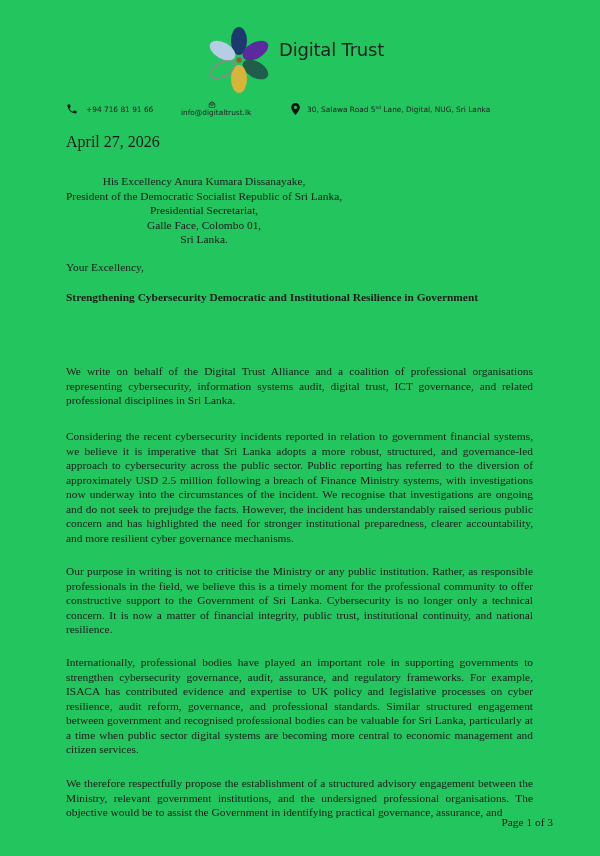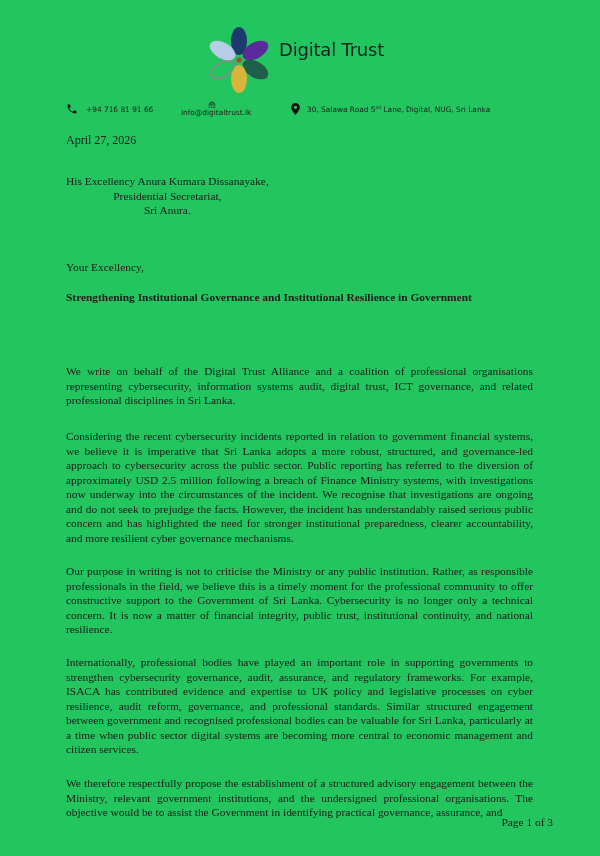--- a/index.html
+++ b/index.html
@@ -12,21 +12,21 @@
 
     .contact-bar { position: absolute; left: 66px; top: 101px; width: 480px; height: 16px; font-family: "DejaVu Sans", sans-serif; font-size: 7.4px; color: #222; }
     .contact-item { position: absolute; top: 0; height: 16px; display: flex; align-items: center; white-space: nowrap; }
     .contact-item svg { display: block; }
     .contact-item .ctext { margin-left: 8px; }
     .ci-phone { left: 0; }
     .ci-email { left: 107px; flex-direction: column; }
     .ci-addr { left: 225px; }
     .ci-addr .ctext { margin-left: 7px; }
     sup.ord { font-size: 4.5px; vertical-align: 3px; }
-    .date { position: absolute; left: 66px; top: 133px; font-family: "Liberation Serif", serif; font-size: 12px; color: #1a1a1a; }
+    .date { position: absolute; left: 66px; top: 133px; font-family: "Liberation Serif", serif; font-size: 16px; color: #1a1a1a; }
     .address { position: absolute; left: 66px; top: 174px; font-family: "Liberation Serif", serif; font-size: 11.4px; line-height: 14.6px; color: #1a1a1a; text-align: center; }
     .address div { white-space: nowrap; }
     .salutation { position: absolute; left: 66px; top: 261px; font-family: "Liberation Serif", serif; font-size: 11.4px; color: #1a1a1a; }
     .subject { position: absolute; left: 66px; top: 291px; font-family: "Liberation Serif", serif; font-size: 11.4px; font-weight: bold; color: #1a1a1a; white-space: nowrap; }
     .para { position: absolute; left: 66px; width: 467px; font-family: "Liberation Serif", serif; font-size: 11.4px; line-height: 14.55px; color: #1a1a1a; text-align: justify; margin-top: 44px; }
     .p1 { top: 320px; }
     .p2 { top: 385px; }
     .p3 { top: 520px; }
     .p4 { top: 611px; }
     .p5 { top: 732px; }
@@ -80,27 +80,29 @@
         <path d="M8 0C3.6 0 0 3.6 0 8c0 6 8 14 8 14s8-8 8-14c0-4.4-3.6-8-8-8zm0 11a3 3 0 1 1 0-6 3 3 0 0 1 0 6z" fill="#111"></path>
       </svg>
       <span class="ctext"><span>30, Salawa Road 5</span><sup class="ord">nd</sup><span> Lane, Digital, NUG, Sri Lanka</span></span>
     </div>
   </div>
 
   <div class="date">April 27, 2026</div>
 
   <div class="address">
     <div>His Excellency Anura Kumara Dissanayake,</div>
+    <div>President of the Democratic Socialist Republic of Sri Lanka,</div>
     <div>Presidential Secretariat,</div>
-    <div>Sri Anura.</div>
+    <div>Galle Face, Colombo 01,</div>
+    <div>Sri Lanka.</div>
   </div>
 
   <div class="salutation">Your Excellency,</div>
 
-  <div class="subject">Strengthening Institutional Governance and Institutional Resilience in Government</div>
+  <div class="subject">Strengthening Cybersecurity Democratic and Institutional Resilience in Government</div>
 
   <p class="para p1">We write on behalf of the Digital Trust Alliance and a coalition of professional organisations representing cybersecurity, information systems audit, digital trust, ICT governance, and related professional disciplines in Sri Lanka.</p>
   <p class="para p2">Considering the recent cybersecurity incidents reported in relation to government financial systems, we believe it is imperative that Sri Lanka adopts a more robust, structured, and governance-led approach to cybersecurity across the public sector. Public reporting has referred to the diversion of approximately USD 2.5 million following a breach of Finance Ministry systems, with investigations now underway into the circumstances of the incident. We recognise that investigations are ongoing and do not seek to prejudge the facts. However, the incident has understandably raised serious public concern and has highlighted the need for stronger institutional preparedness, clearer accountability, and more resilient cyber governance mechanisms.</p>
   <p class="para p3">Our purpose in writing is not to criticise the Ministry or any public institution. Rather, as responsible professionals in the field, we believe this is a timely moment for the professional community to offer constructive support to the Government of Sri Lanka. Cybersecurity is no longer only a technical concern. It is now a matter of financial integrity, public trust, institutional continuity, and national resilience.</p>
   <p class="para p4">Internationally, professional bodies have played an important role in supporting governments to strengthen cybersecurity governance, audit, assurance, and regulatory frameworks. For example, ISACA has contributed evidence and expertise to UK policy and legislative processes on cyber resilience, audit reform, governance, and professional standards. Similar structured engagement between government and recognised professional bodies can be valuable for Sri Lanka, particularly at a time when public sector digital systems are becoming more central to economic management and citizen services.</p>
   <p class="para p5">We therefore respectfully propose the establishment of a structured advisory engagement between the Ministry, relevant government institutions, and the undersigned professional organisations. The objective would be to assist the Government in identifying practical governance, assurance, and</p>
 
   <div class="page-number">Page 1 of 3</div>
 </div>
 

